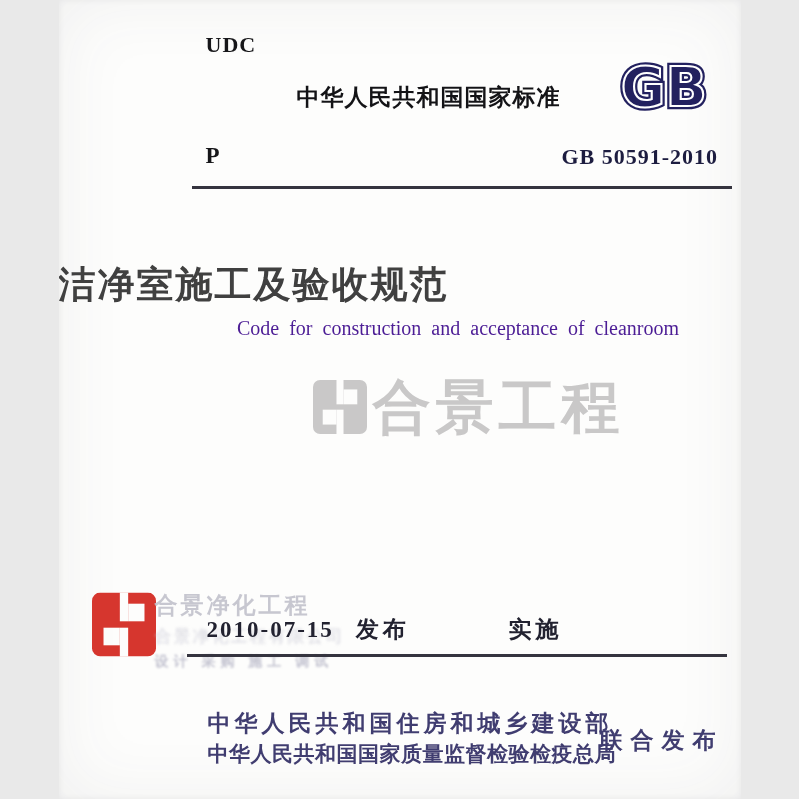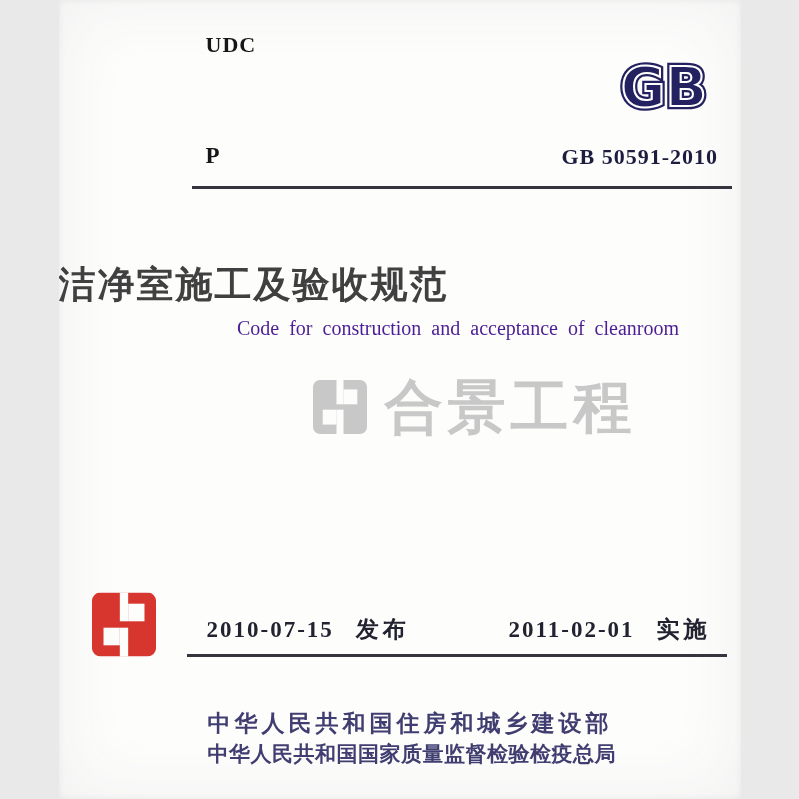--- a/index.html
+++ b/index.html
@@ -44,21 +44,21 @@
     font-size:37px;font-weight:600;letter-spacing:2px;color:#404040;
   }
   .title-en{
     left:0;top:317px;width:799px;
     text-align:center;
     font-size:20px;font-weight:500;color:#4c1d95;word-spacing:5px;
   }
   
   .wm-center{
     left:254px;top:378px;height:58px;
-    display:flex;align-items:center;gap:18px;
+    display:flex;align-items:center;gap:6px;
     opacity:.92;
   }
   .wm-center-logo{width:54px;height:54px;}
   .wm-center-text{
     font-family:"Liberation Sans", sans-serif;
     font-size:58px;font-weight:bold;letter-spacing:5px;
     color:#c5c4c4;line-height:58px;white-space:nowrap;
   }
   
   .wm-left-logo{left:33px;top:592px;width:64px;height:65px;}
@@ -101,20 +101,21 @@
     font-family:"Liberation Sans", sans-serif;white-space:nowrap;
   }
 </style>
 </head>
 <body>
 
 <div class="page">
 
   <div class="abs udc">UDC</div>
 
+  <div class="abs std-label">中华人民共和国国家标准</div>
 
   <svg class="abs gb-logo" viewBox="0 0 120 66" aria-hidden="true">
     <text x="60" y="54" text-anchor="middle" font-family="'DejaVu Sans', sans-serif" font-size="58" font-weight="bold" fill="#23215f" stroke="#23215f" stroke-width="7" paint-order="stroke">GB</text>
     <text x="60" y="54" text-anchor="middle" font-family="'DejaVu Sans', sans-serif" font-size="58" font-weight="bold" fill="none" stroke="#ffffff" stroke-width="2.2">GB</text>
   </svg>
 
   <div class="abs p-code">P</div>
 
   <div class="abs std-number">GB 50591-2010</div>
 
@@ -145,28 +146,33 @@
         <rect width="100" height="100" fill="#fff"></rect>
         <rect x="43.5" y="0" width="13" height="45" fill="#000"></rect>
         <rect x="56.5" y="17.5" width="25.5" height="27.5" fill="#000"></rect>
         <rect x="43.5" y="55" width="13" height="45" fill="#000"></rect>
         <rect x="18" y="55" width="25.5" height="27.5" fill="#000"></rect>
       </mask>
     </defs>
     <rect width="100" height="100" rx="13" fill="#d6362e" mask="url(#hj-mask-red)"></rect>
   </svg>
 
+  <div class="abs wm-left-lines">
+    <div class="wm-line1">合景净化工程</div>
+    <div class="wm-line2">合景净化工程有限公司</div>
+    <div class="wm-line3">设计 采购 施工 调试</div>
+  </div>
 
   <div class="abs date-issue date-block">
     <span class="date-num">2010-07-15</span>
     <span class="date-label">发布</span>
   </div>
   <div class="abs date-impl date-block">
-    <span class="date-num">2011-02-01</span>
     <span class="date-label">实施</span>
   </div>
 
   <div class="abs rule rule-mid"></div>
 
   <div class="abs pub-line1">中华人民共和国住房和城乡建设部</div>
   <div class="abs pub-line2">中华人民共和国国家质量监督检验检疫总局</div>
+  <div class="abs pub-joint">联合发布</div>
 
 </div>
 
 </body></html>

